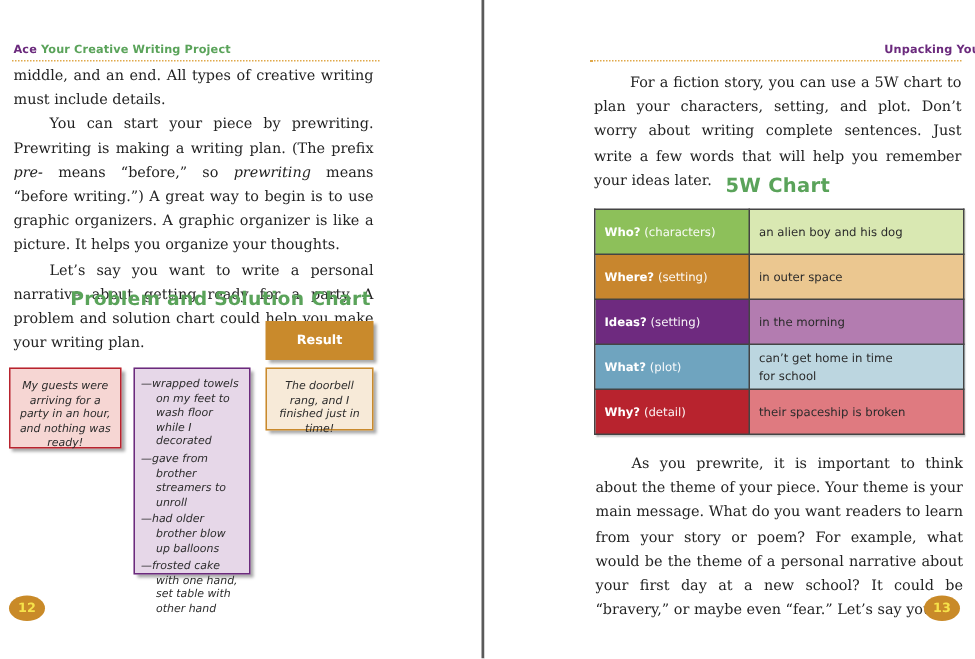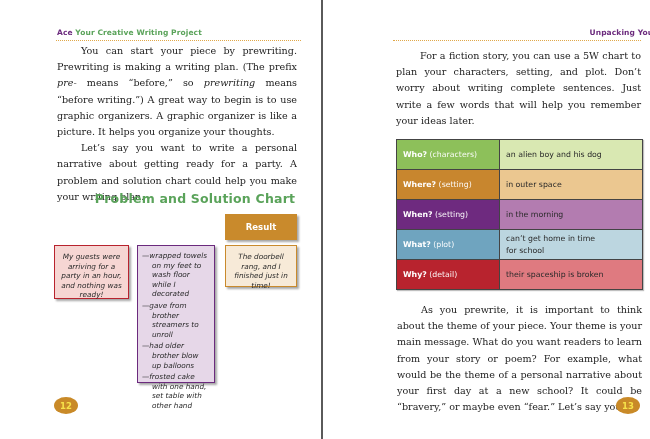--- a/index.html
+++ b/index.html
@@ -1,21 +1,21 @@
 <!DOCTYPE html>
 <html><head>
 <meta charset="utf-8">
 <style>
   html, body { margin: 0; padding: 0; }
   body {
     width: 650px; height: 439px; background: #ffffff; position: relative; overflow: hidden;
     font-family: "DejaVu Serif", serif;
   }
   .page { position: absolute; top: 0; height: 439px; background: #fff; }
-  #page-left { left: 0; width: 322px; margin-left: 48px; }
+  #page-left { left: 0; width: 322px; }
   #page-right { left: 323px; width: 368px; }
   .spine { position: absolute; left: 321px; top: 0; width: 2px; height: 439px; background: #5a5a5a; }
 
   .running-head {
     position: absolute; top: 28px; font-family: "DejaVu Sans", sans-serif; font-weight: bold;
     font-size: 7.5px; letter-spacing: 0.1px;
   }
   .head-rule { position: absolute; top: 40px; height: 0; border-top: 1.5px dotted #e0a84a; }
 
   .body-text {
@@ -67,20 +67,21 @@
 <body>
 
 <div class="page" id="page-left">
   <div class="running-head" style="left:9px;">
     <span style="color:#6b2a7d;">Ace</span>
     <span style="color:#5aa35a;">Your Creative Writing Project</span>
   </div>
   <div class="head-rule" style="left:8px; width:245px;"></div>
 
   <div class="body-text" style="left:9px; top:43px; width:240px;">
+    <p>middle, and an end. All types of creative writing must include details.</p>
     <p class="indent"><span>You can start your piece by prewriting. Prewriting is making a writing plan. (The prefix </span><em>pre-</em><span> means “before,” so </span><em>prewriting</em><span> means “before writing.”) A great way to begin is to use graphic organizers. A graphic organizer is like a picture. It helps you organize your thoughts.</span></p>
     <p class="indent">Let’s say you want to write a personal narrative about getting ready for a party. A problem and solution chart could help you make your writing plan.</p>
   </div>
 
   <div class="chart-title" style="left:27px; top:191px; width:240px;">Problem and Solution Chart</div>
 
   <div class="ps-head" style="left:177px; width:72px; background:#c98a2c;">Result</div>
 
   <div class="ps-box center" style="left:6px; width:75px; height:54px; background:#f6d6d3; border:1px solid #b8232e;">My guests were arriving for a party in an hour, and nothing was ready!</div>
   <div class="ps-box" style="left:89px; width:78px; height:138px; background:#e6d7e8; border:1px solid #6b2a7d;">
@@ -99,34 +100,35 @@
 <div class="spine"></div>
 
 <div class="page" id="page-right">
   <div class="running-head" style="right:8px; color:#6b2a7d;">Unpacking Your Ideas</div>
   <div class="head-rule" style="left:70px; width:248px;"></div>
 
   <div class="body-text" style="left:73px; top:48px; width:245px;">
     <p class="indent">For a fiction story, you can use a 5W chart to plan your characters, setting, and plot. Don’t worry about writing complete sentences. Just write a few words that will help you remember your ideas later.</p>
   </div>
 
+  <div class="chart-title" style="left:73px; top:117px; width:245px; font-size:13px;">5W Chart</div>
 </div>
 
 <table class="w-table">
   <tbody id="w-body">
       <tr>
         <td class="w-q" style="background: rgb(141, 192, 90);"><b>Who?</b> <span class="sub">(characters)</span></td>
         <td class="w-a" style="background: rgb(217, 232, 178);">an alien boy and his dog</td>
       </tr>
       <tr>
         <td class="w-q" style="background: rgb(200, 134, 46);"><b>Where?</b> <span class="sub">(setting)</span></td>
         <td class="w-a" style="background: rgb(235, 199, 144);">in outer space</td>
       </tr>
       <tr>
-        <td class="w-q" style="background: rgb(110, 42, 127);"><b>When?</b> <span class="sub">(setting)</span></td>
+        <td class="w-q" style="background: rgb(110, 42, 127);"><b>Ideas?</b> <span class="sub">(setting)</span></td>
         <td class="w-a" style="background: rgb(179, 124, 176);">in the morning</td>
       </tr>
       <tr>
         <td class="w-q" style="background: rgb(111, 164, 191);"><b>What?</b> <span class="sub">(plot)</span></td>
         <td class="w-a" style="background: rgb(188, 214, 224); padding-right: 40px;">can’t get home in time for school</td>
       </tr>
       <tr>
         <td class="w-q" style="background: rgb(184, 35, 46);"><b>Why?</b> <span class="sub">(detail)</span></td>
         <td class="w-a" style="background: rgb(223, 122, 128);">their spaceship is broken</td>
       </tr>

